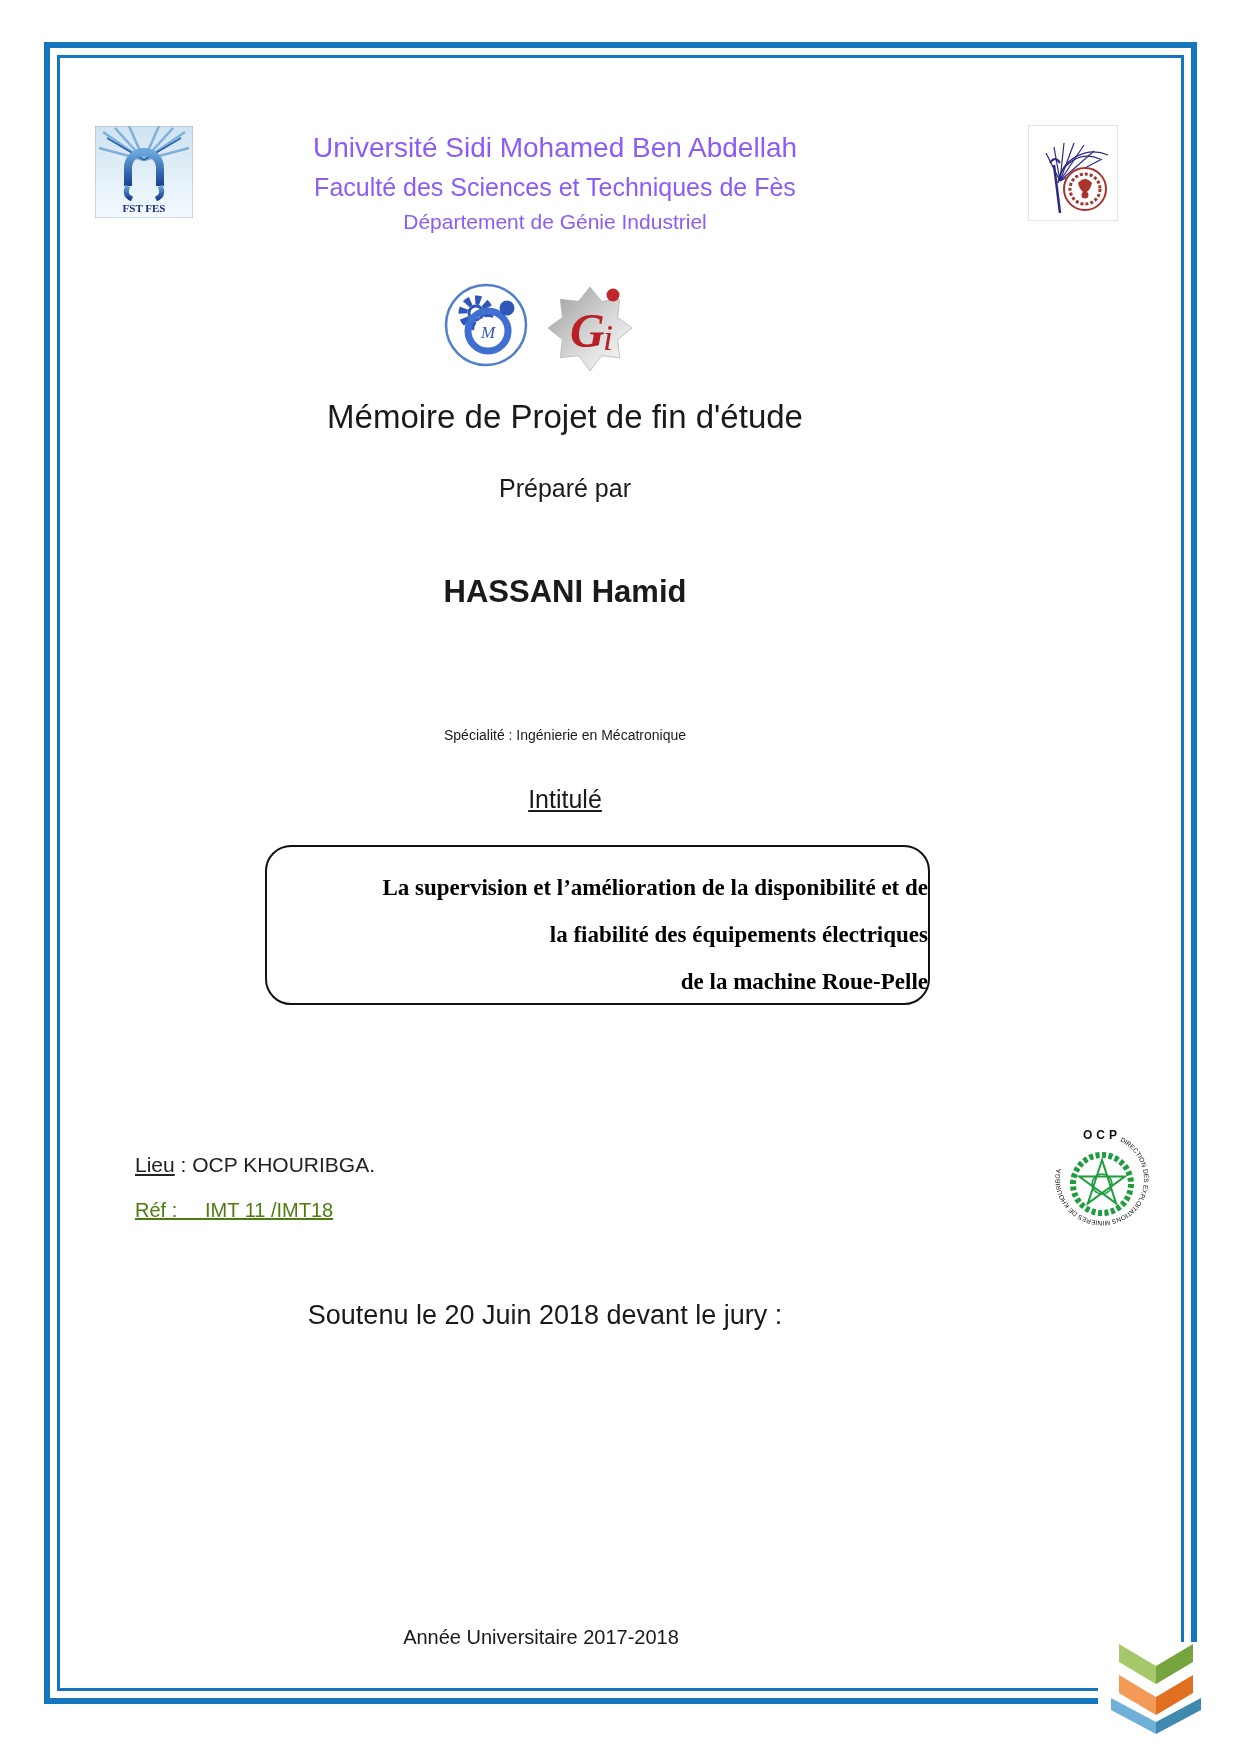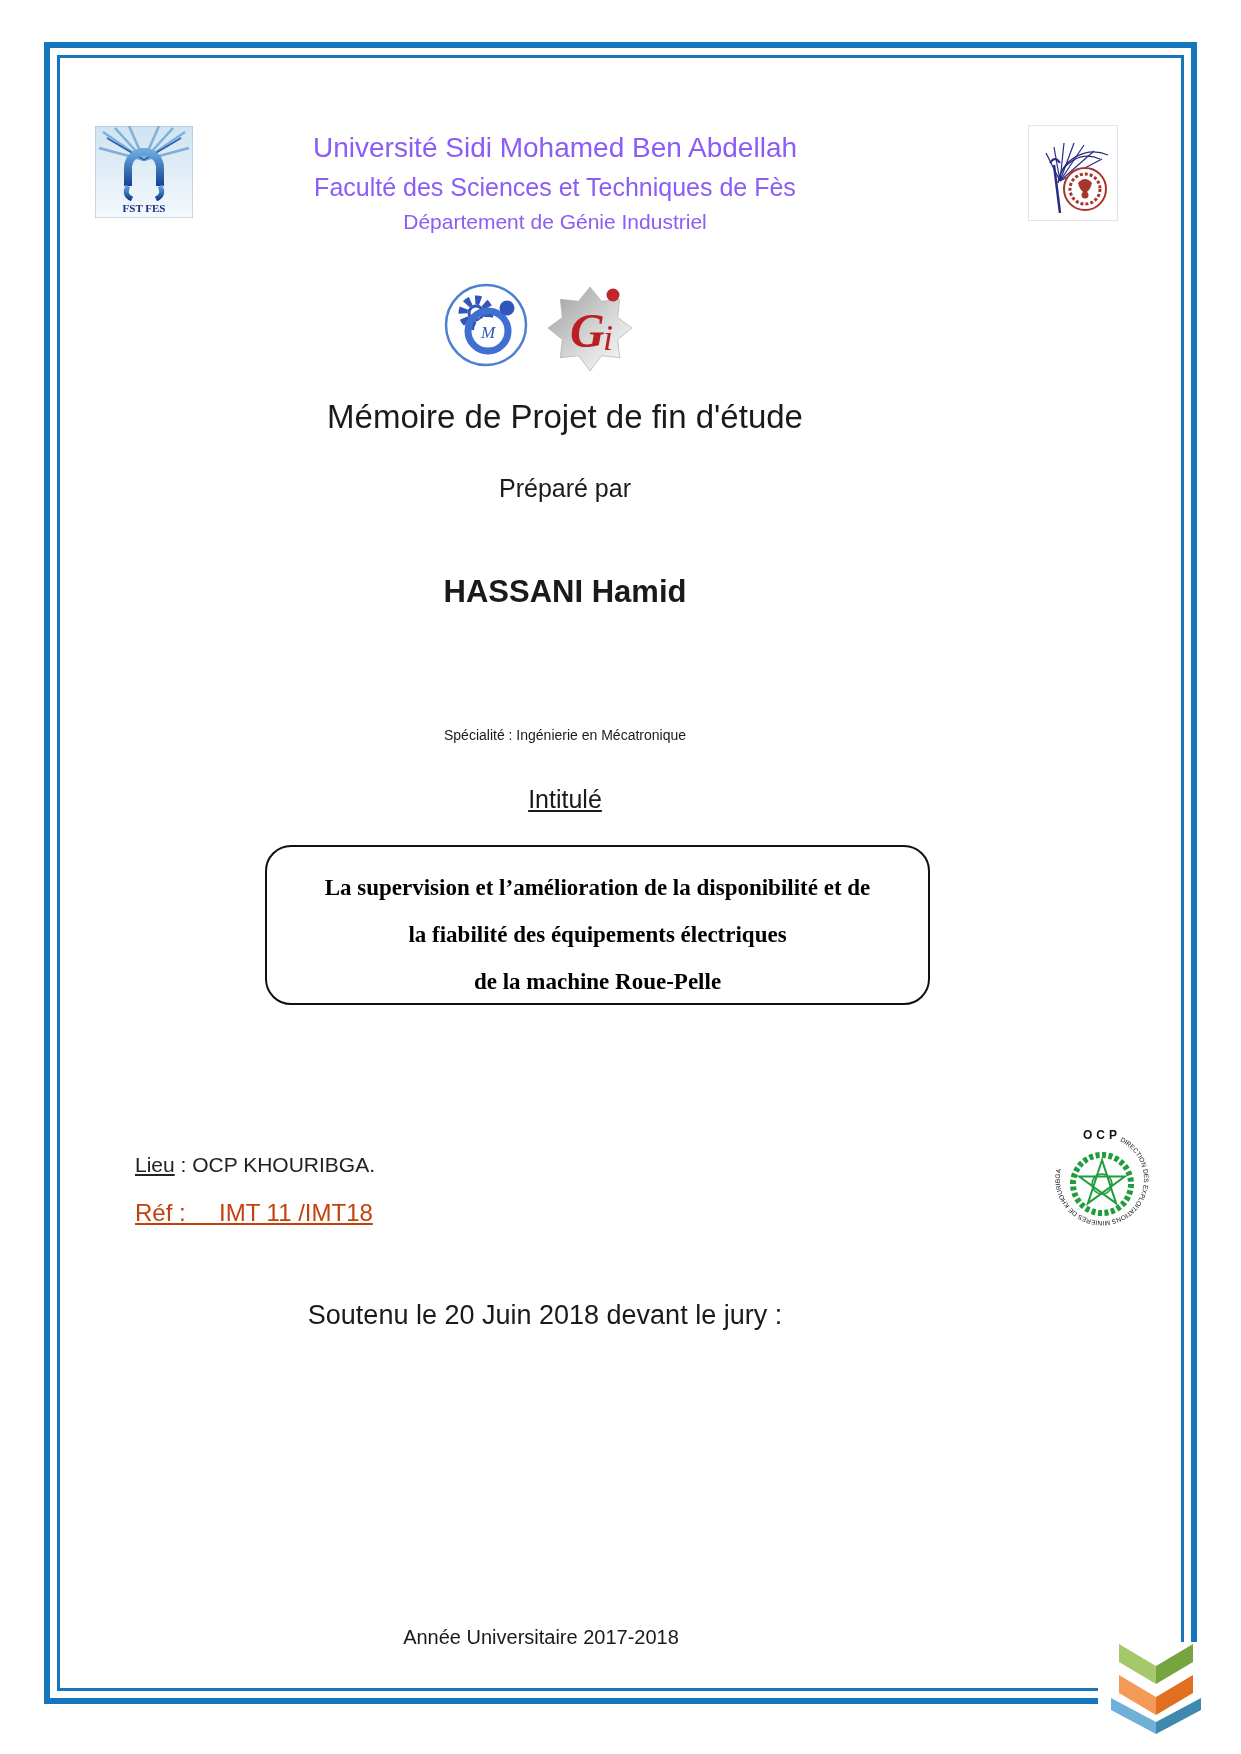--- a/index.html
+++ b/index.html
@@ -21,27 +21,27 @@
   .col{left:65px;width:1000px;text-align:center;}
   .doc-type{top:398px;font-size:33px;}
   .prepared{top:474px;font-size:25px;}
   .author{top:574px;font-size:31px;font-weight:bold;}
   .degree{top:648px;font-size:29px;}
   .specialty{top:727px;font-size:14px;}
   .title-label{top:785px;font-size:25px;}
   .title-label span{text-decoration:underline;}
   
   .title-box{left:265px;top:845px;width:665px;height:160px;border:2.5px solid #111;
-             border-radius:26px;text-align:center;box-sizing:border-box;padding-top:17px;
+             border-radius:26px;text-align:right;box-sizing:border-box;padding-top:17px;
              font-family:"Liberation Serif", serif;font-weight:bold;font-size:23px;
              line-height:47px;color:#000;}
   
   .lieu{left:135px;top:1153px;font-size:21px;color:#222;}
   .lieu .u{text-decoration:underline;}
-  .ref{left:135px;top:1199px;font-size:24px;color:#c2410c;text-decoration:underline;white-space:pre;}
+  .ref{left:135px;top:1199px;font-size:20px;color:#4d7c0f;text-decoration:underline;white-space:pre;}
   
   .defense{top:1300px;left:45px;width:1000px;text-align:center;font-size:27px;}
   .jury-list{left:400px;top:1360px;list-style:none;margin:0;padding:0;font-size:25px;}
   .jury-list li{margin:0 0 40px 0;white-space:pre;}
   .year{top:1626px;left:41px;width:1000px;text-align:center;font-size:20px;}
   svg text{font-family:"Liberation Sans", sans-serif;}
   .serif-t{font-family:"Liberation Serif", serif;}
 </style>
 </head>
 <body>

